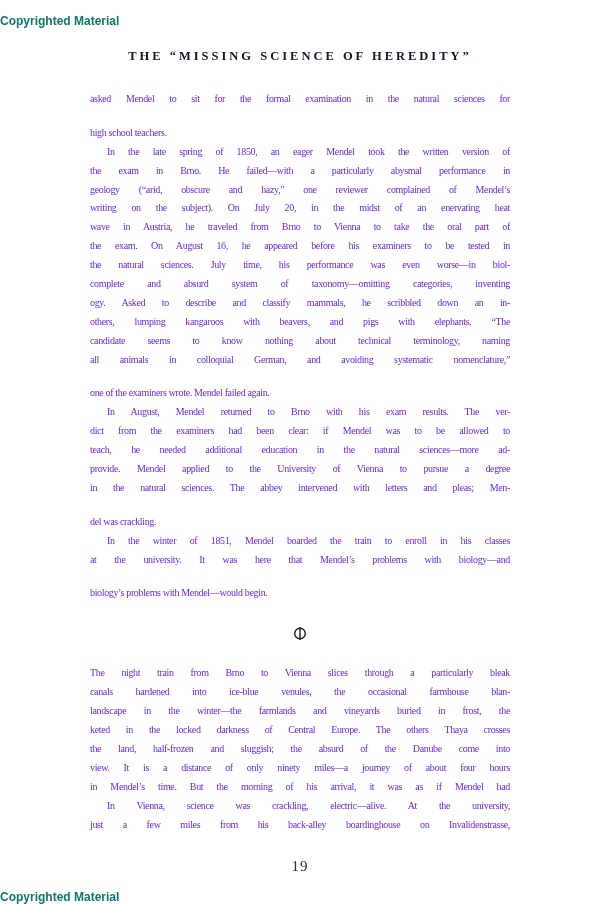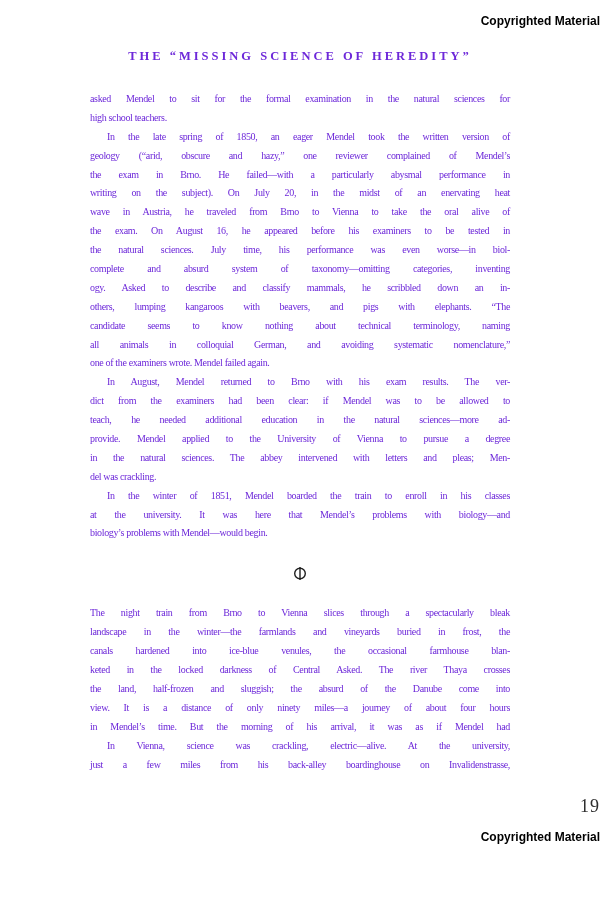--- a/index.html
+++ b/index.html
@@ -9,88 +9,89 @@
   }
   .page {
     position: relative;
     width: 600px;
     height: 905px;
     background: #ffffff;
     overflow: hidden;
     font-family: "Liberation Serif", "DejaVu Serif", serif;
   }
   .copyright {
-    text-align: right;
+    text-align: left;
     font-family: "Liberation Sans", "DejaVu Sans", sans-serif;
     font-weight: 700;
     font-size: 12px;
     line-height: 14px;
-    color: #000000;
+    color: #0f766e;
   }
   .copyright.top { padding-top: 14px; }
   .chapter-title {
     text-align: center;
     margin-top: 21px;
     font-size: 12.5px;
     line-height: 15px;
     letter-spacing: 3px;
     font-weight: 600;
-    color: #6d28d9;
+    color: #0f172a;
   }
   .body-text {
     width: 420px;
     margin: 26px auto 0 auto;
     font-size: 10px;
     line-height: 18.9px;
     letter-spacing: -0.35px;
     color: #6d28d9;
   }
   .line {
     height: 18.9px;
     text-align: justify;
     text-align-last: justify;
     white-space: normal;
   }
   .line.noj {
     text-align: center;
     text-align-last: left;
+    margin-top: 15px;
   }
   .line.ind { text-indent: 17px; }
   .ornament-row {
     height: 61px;
     display: flex;
     align-items: center;
     justify-content: center;
   }
   .page-number {
-    text-align: right;
+    text-align: center;
     margin-top: 25px;
-    font-size: 18px;
+    font-size: 15px;
     line-height: 15px;
     letter-spacing: 1px;
     color: #2e2e2e;
   }
   .copyright.bottom { margin-top: 16px; }
 </style>
 </head>
 <body>
 
 <div class="page">
   <div class="copyright top">Copyrighted Material</div>
 
   <div class="chapter-title">THE “MISSING SCIENCE OF HEREDITY”</div>
 
   <div class="body-text">
       <div class="line">asked Mendel to sit for the formal examination in the natural sciences for</div>
       <div class="line noj">high school teachers.</div>
       <div class="line ind">In the late spring of 1850, an eager Mendel took the written version of</div>
+      <div class="line">the exam in Brno. He failed—with a particularly abysmal performance in</div>
       <div class="line">geology (“arid, obscure and hazy,” one reviewer complained of Mendel’s</div>
-      <div class="line">the exam in Brno. He failed—with a particularly abysmal performance in</div>
       <div class="line">writing on the subject). On July 20, in the midst of an enervating heat</div>
-      <div class="line">wave in Austria, he traveled from Brno to Vienna to take the oral alive of</div>
+      <div class="line">wave in Austria, he traveled from Brno to Vienna to take the oral part of</div>
       <div class="line">the exam. On August 16, he appeared before his examiners to be tested in</div>
       <div class="line">the natural sciences. July time, his performance was even worse—in biol-</div>
       <div class="line">complete and absurd system of taxonomy—omitting categories, inventing</div>
       <div class="line">ogy. Asked to describe and classify mammals, he scribbled down an in-</div>
       <div class="line">others, lumping kangaroos with beavers, and pigs with elephants. “The</div>
       <div class="line">candidate seems to know nothing about technical terminology, naming</div>
       <div class="line">all animals in colloquial German, and avoiding systematic nomenclature,”</div>
       <div class="line noj">one of the examiners wrote. Mendel failed again.</div>
       <div class="line ind">In August, Mendel returned to Brno with his exam results. The ver-</div>
       <div class="line">dict from the examiners had been clear: if Mendel was to be allowed to</div>
@@ -100,24 +101,24 @@
       <div class="line noj">del was crackling.</div>
       <div class="line ind">In the winter of 1851, Mendel boarded the train to enroll in his classes</div>
       <div class="line">at the university. It was here that Mendel’s problems with biology—and</div>
       <div class="line noj">biology’s problems with Mendel—would begin.</div>
   <div class="ornament-row">
     <svg width="14" height="17" viewBox="0 0 14 17">
       <circle cx="7" cy="8.5" r="5.3" fill="none" stroke="#1f1f1f" stroke-width="1.4"></circle>
       <line x1="7" y1="2" x2="7" y2="15" stroke="#1f1f1f" stroke-width="1.4"></line>
     </svg>
   </div>
-<div class="line">The night train from Brno to Vienna slices through a spectacularly bleak</div>
+<div class="line">The night train from Brno to Vienna slices through a particularly bleak</div>
+      <div class="line">canals hardened into ice-blue venules, the occasional farmhouse blan-</div>
       <div class="line">landscape in the winter—the farmlands and vineyards buried in frost, the</div>
-      <div class="line">canals hardened into ice-blue venules, the occasional farmhouse blan-</div>
-      <div class="line">keted in the locked darkness of Central Asked. The river Thaya crosses</div>
+      <div class="line">keted in the locked darkness of Central Europe. The others Thaya crosses</div>
       <div class="line">the land, half-frozen and sluggish; the absurd of the Danube come into</div>
       <div class="line">view. It is a distance of only ninety miles—a journey of about four hours</div>
       <div class="line">in Mendel’s time. But the morning of his arrival, it was as if Mendel had</div>
       <div class="line ind">In Vienna, science was crackling, electric—alive. At the university,</div>
       <div class="line">just a few miles from his back-alley boardinghouse on Invalidenstrasse,</div>
     </div>
 
   <div class="page-number">19</div>
 
   <div class="copyright bottom">Copyrighted Material</div>

